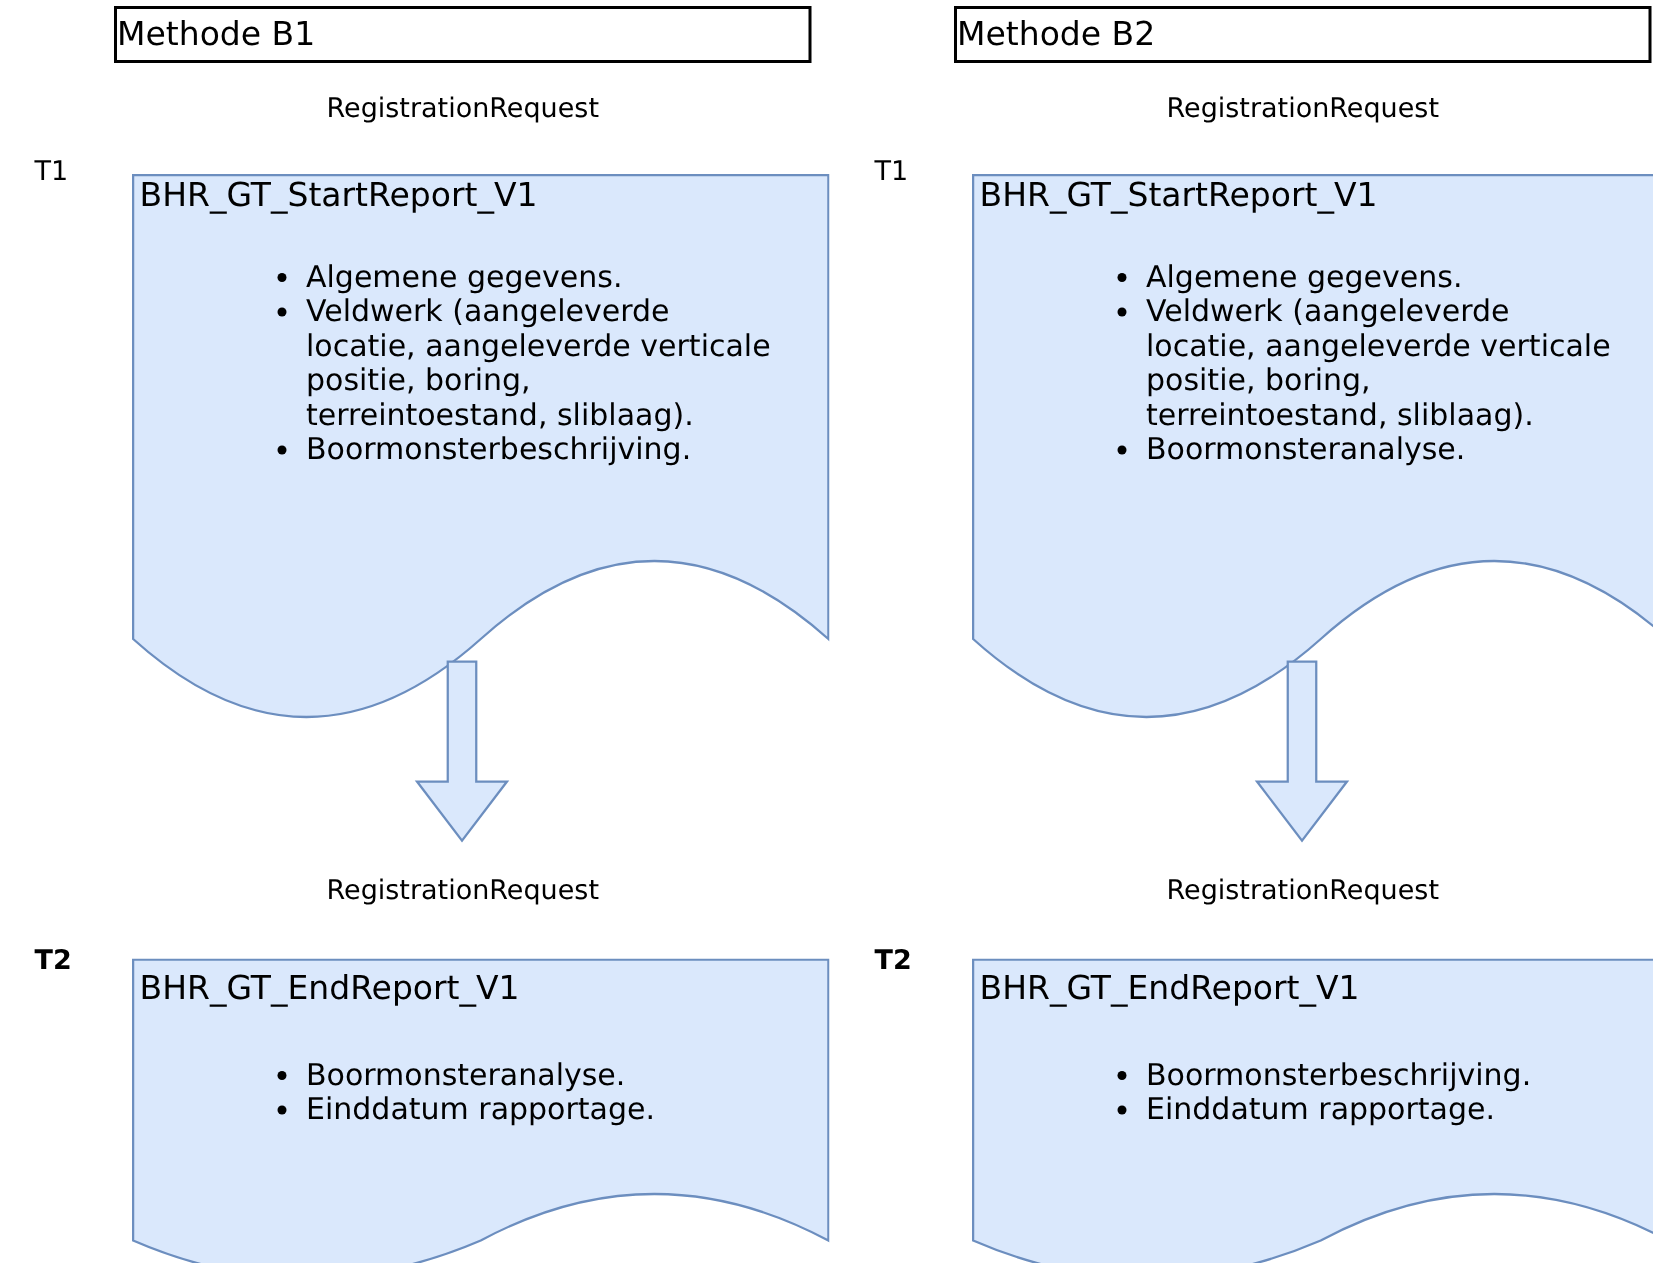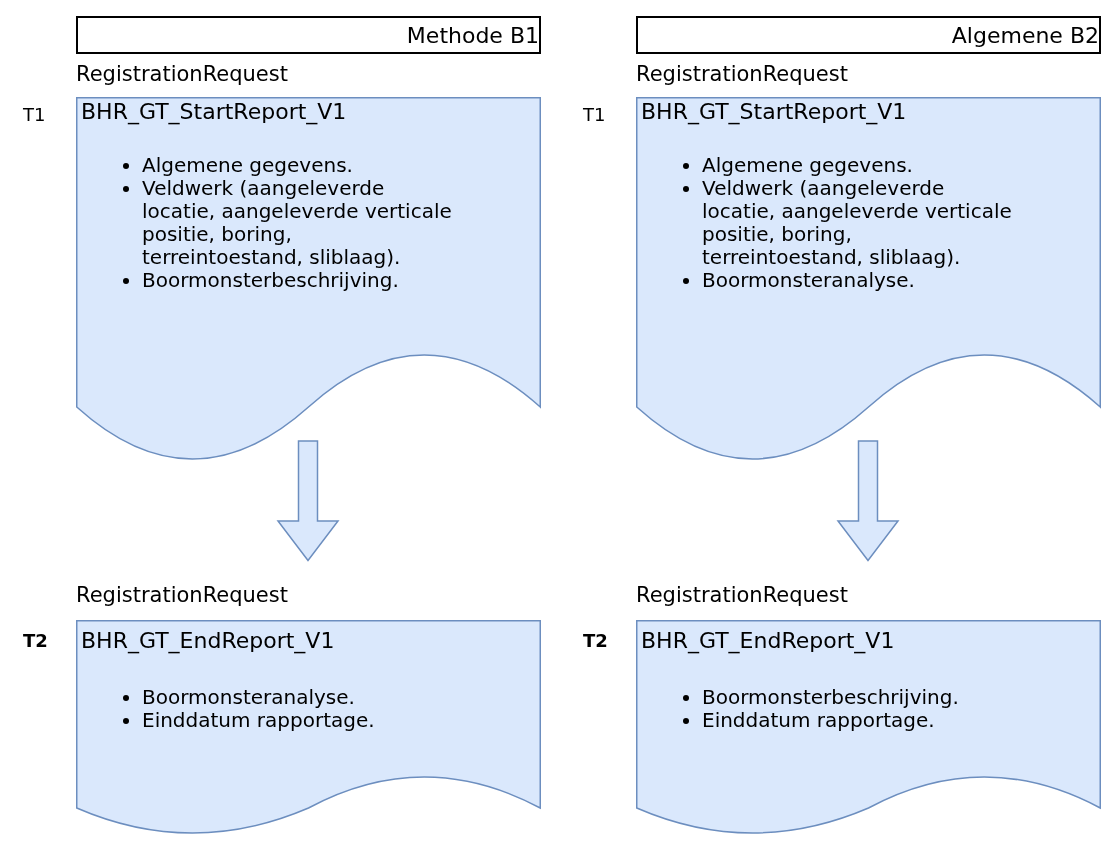--- a/index.html
+++ b/index.html
@@ -10,50 +10,50 @@
     background: #ffffff;
     font-family: "DejaVu Sans", sans-serif;
     color: #000000;
     overflow: hidden;
   }
   .column { position: absolute; top: 0; width: 465px; height: 842px; }
   .col-b1 { left: 76px; }
   .col-b2 { left: 636px; }
 
   .header-box {
-    position: absolute; left: 0; top: 16px;
+    position: absolute; left: 0; top: 4px;
     width: 465px; height: 38px; box-sizing: border-box;
     border: 2px solid #000; background: #fff;
-    display: flex; align-items: center; justify-content: flex-end;
+    display: flex; align-items: center; justify-content: flex-start;
     font-size: 22px;
   }
 
-  .reg-label { position: absolute; left: 0; width: 100%; text-align: left; font-size: 21px; }
+  .reg-label { position: absolute; left: 0; width: 100%; text-align: center; font-size: 18px; }
   .reg-1 { top: 62px; }
   .reg-2 { top: 583px; }
 
   .t-label { position: absolute; left: -53px; width: 46px; font-size: 18px; }
   .t-1 { top: 104px; }
   .t-2 { top: 630px; font-weight: bold; }
 
-  .doc { position: absolute; left: 0; width: 465px; }
+  .doc { position: absolute; left: 12px; width: 465px; margin-top: 19px; }
   .doc-1 { top: 97px; height: 366px; }
   .doc-2 { top: 620px; height: 220px; }
   .doc svg { position: absolute; left: 0; top: 0; display: block; }
   .doc-shape { fill: #dae8fc; stroke: #6c8ebf; stroke-width: 1.5; }
 
   .doc-title {
     position: absolute; left: 5px; font-size: 22px; white-space: nowrap;
   }
   .doc-1 .doc-title { top: 2px; }
   .doc-2 .doc-title { top: 8px; }
 
   .doc-bullets {
     position: absolute; left: 0; width: 458px; box-sizing: border-box;
-    margin: 0; padding: 0 0 0 66px;
+    margin: 0; padding: 0 0 0 116px;
     font-size: 20px; line-height: 23px;
   }
   .doc-1 .doc-bullets { top: 57px; }
   .doc-2 .doc-bullets { top: 66px; }
   .doc-bullets li { white-space: pre-line; }
 
   .arrow { position: absolute; left: 200px; top: 440px; }
   .arrow path { fill: #dae8fc; stroke: #6c8ebf; stroke-width: 1.5; }
 </style>
 </head>
@@ -98,21 +98,21 @@
       <div class="doc-title">BHR_GT_EndReport_V1</div>
       <ul class="doc-bullets">
         <li>Boormonsteranalyse.</li>
         <li>Einddatum rapportage.</li>
       </ul>
     </div>
   </div>
 
   <div class="column col-b2">
     <div class="header-box">
-      <span>Algemene B2</span>
+      <span>Methode B2</span>
     </div>
 
     <div class="reg-label reg-1">RegistrationRequest</div>
     <div class="t-label t-1">T1</div>
 
     <div class="doc doc-1">
       <svg width="465" height="366" viewBox="0 0 465 366" aria-hidden="true">
         <path class="doc-shape" d="M0.75,0.75 H464.25 V310 Q348,206 232.5,310 Q116,414 0.75,310 Z"></path>
       </svg>
       <div class="doc-title">BHR_GT_StartReport_V1</div>

